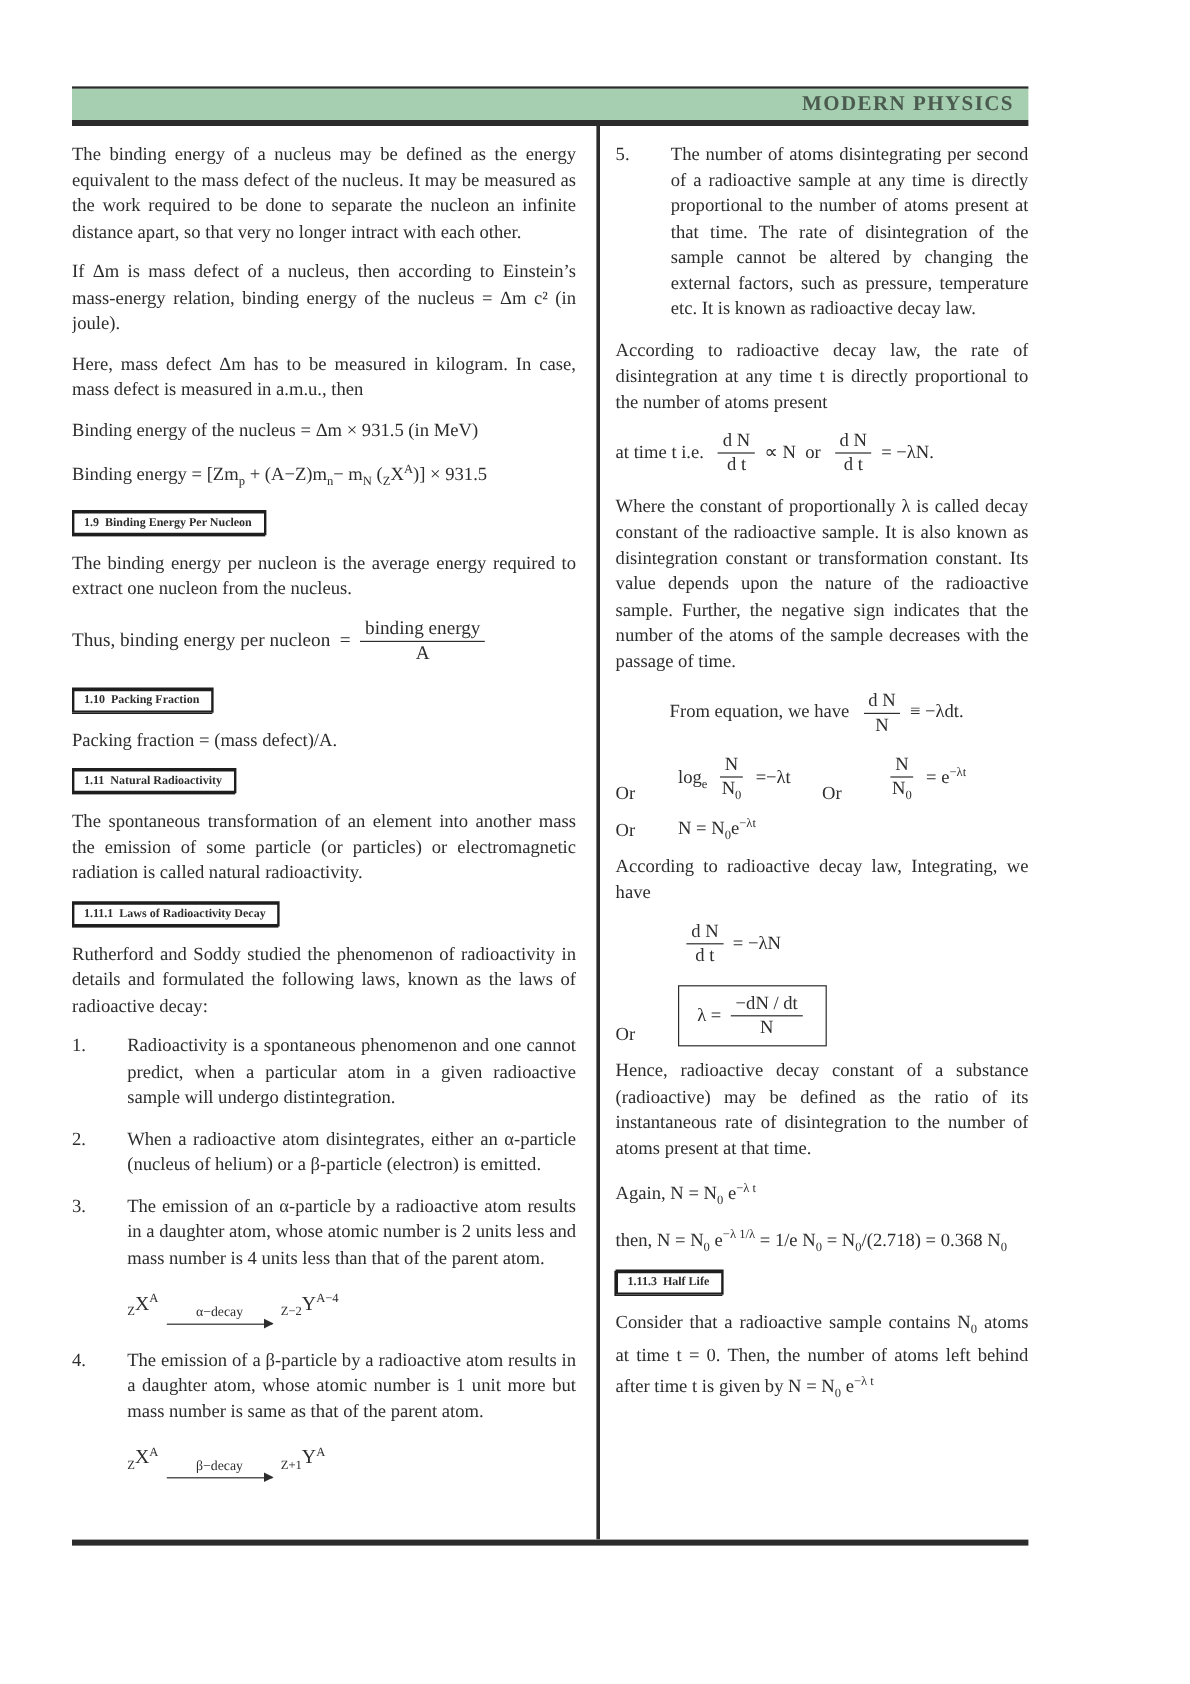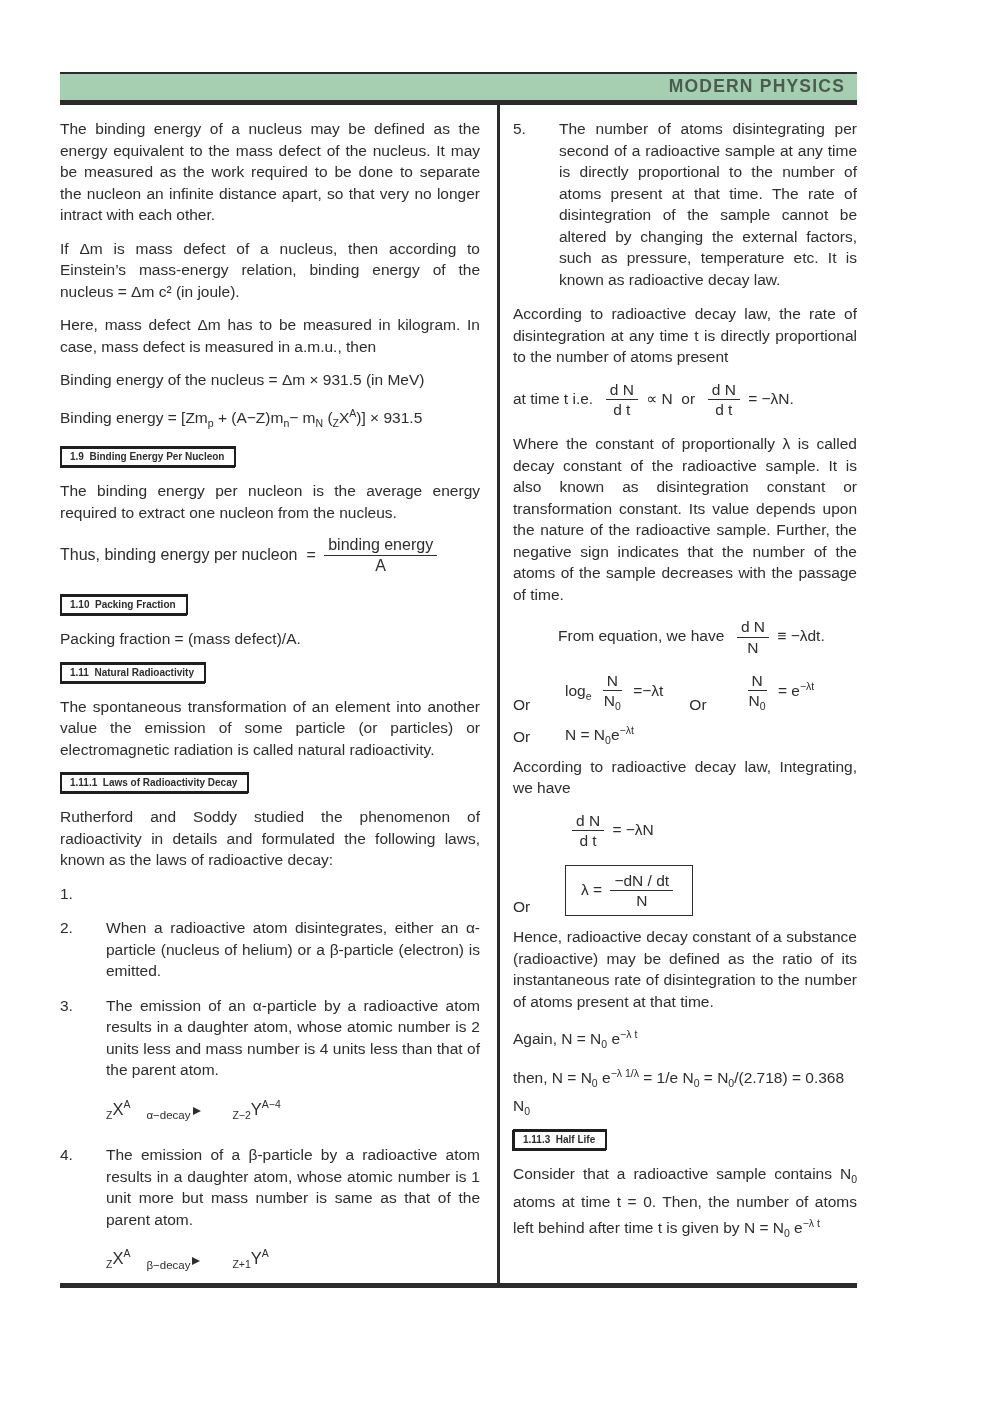--- a/index.html
+++ b/index.html
@@ -1,18 +1,18 @@
 <!DOCTYPE html>
 <html><head>
 <meta charset="utf-8">
 <style>
   *{box-sizing:border-box}
   html,body{margin:0;padding:0;background:#fff}
   .page{position:relative;width:906px;height:1403px;background:#ffffff;
-        font-family:Liberation Sans, sans-serif;color:var(--body-text,#2d2d2d);overflow:hidden}
+        font-family:Liberation Serif, serif;color:var(--body-text,#2d2d2d);overflow:hidden}
 
   
   .header{margin:72px 49px 0 60px;border-top:2px solid var(--rule,#2b2b2b);border-bottom:5px solid var(--rule,#2b2b2b)}
   .header-bar{background:var(--header-bg,#a5cfb0);text-align:right;padding:2px 12px 3px}
   .header-title{font-weight:700;font-size:17.5px;letter-spacing:1.2px;color:var(--header-text,#4b5b50)}
 
   
   .columns{display:flex;margin:0 49px 0 60px;height:1178px;overflow:hidden}
   .col-left{width:420px;padding-top:13px}
   .divider{width:3px;background:var(--rule,#2b2b2b);margin-left:17px;margin-right:13px;flex-shrink:0}
@@ -38,21 +38,21 @@
   .tight{margin-bottom:7px}
 
   sub{font-size:10.5px}
   sup{font-size:10.5px}
 
   .frac{display:inline-flex;flex-direction:column;align-items:center;vertical-align:middle;
         margin:0 4px;line-height:1.25;text-align:center}
   .frac .num{display:block;padding:0 4px;border-bottom:1.4px solid #2d2d2d}
   .frac .den{display:block;padding:0 4px}
 
-  .rarrow{display:inline-flex;flex-direction:row;align-items:stretch;vertical-align:-5px;margin:0 7px;min-width:88px}
+  .rarrow{display:inline-flex;flex-direction:column;align-items:stretch;vertical-align:-5px;margin:0 7px;min-width:88px}
   .alabel{font-size:11.5px;line-height:1.15;text-align:center;padding:0 9px}
   .ashaft{height:1.5px;background:#2d2d2d;position:relative;margin-top:2px}
   .ashaft::after{content:"";position:absolute;right:-1px;top:-4px;width:0;height:0;
                  border-left:8px solid #2d2d2d;border-top:4.5px solid transparent;border-bottom:4.5px solid transparent}
 
   .or-row{display:flex;align-items:flex-end;margin:2px 0 10px;font-size:15.5px}
   .or-label{width:52px;flex-shrink:0}
   .or-mid{margin-left:26px;margin-right:34px;flex-shrink:0}
   .eq-box{display:inline-block;border:1.5px solid #2d2d2d;padding:5px 15px;font-size:15.5px}
 </style>
@@ -86,29 +86,30 @@
           </span></div>
 
       <div class="sec-wrap">
         <span class="sec-box">1.10&nbsp; Packing Fraction</span>
       </div>
       <p class="body">Packing fraction = (mass defect)/A.</p>
 
       <div class="sec-wrap">
         <span class="sec-box">1.11&nbsp; Natural Radioactivity</span>
       </div>
-      <p class="body">The spontaneous transformation of an element into another value the emission of some particle (or particles) or electromagnetic radiation is called natural radioactivity.</p>
+      <p class="body">The spontaneous transformation of an element into another mass the emission of some particle (or particles) or electromagnetic radiation is called natural radioactivity.</p>
 
       <div class="sec-wrap">
         <span class="sec-box">1.11.1&nbsp; Laws of Radioactivity Decay</span>
       </div>
       <p class="body">Rutherford and Soddy studied the phenomenon of radioactivity in details and formulated the following laws, known as the laws of radioactive decay:</p>
 
       <div class="li">
         <span class="num">1.</span>
+        <span class="txt">Radioactivity is a spontaneous phenomenon and one cannot predict, when a particular atom in a given radioactive sample will undergo distintegration.</span>
       </div>
       <div class="li">
         <span class="num">2.</span>
         <span class="txt">When a radioactive atom disintegrates, either an α-particle (nucleus of helium) or a β-particle (electron) is emitted.</span>
       </div>
       <div class="li">
         <span class="num">3.</span>
         <span class="txt">The emission of an α-particle by a radioactive atom results in a daughter atom, whose atomic number is 2 units less and mass number is 4 units less than that of the parent atom.</span>
       </div>
       <div class="eq decay-eq"><sub>Z</sub>X<sup>A</sup><span class="rarrow">

